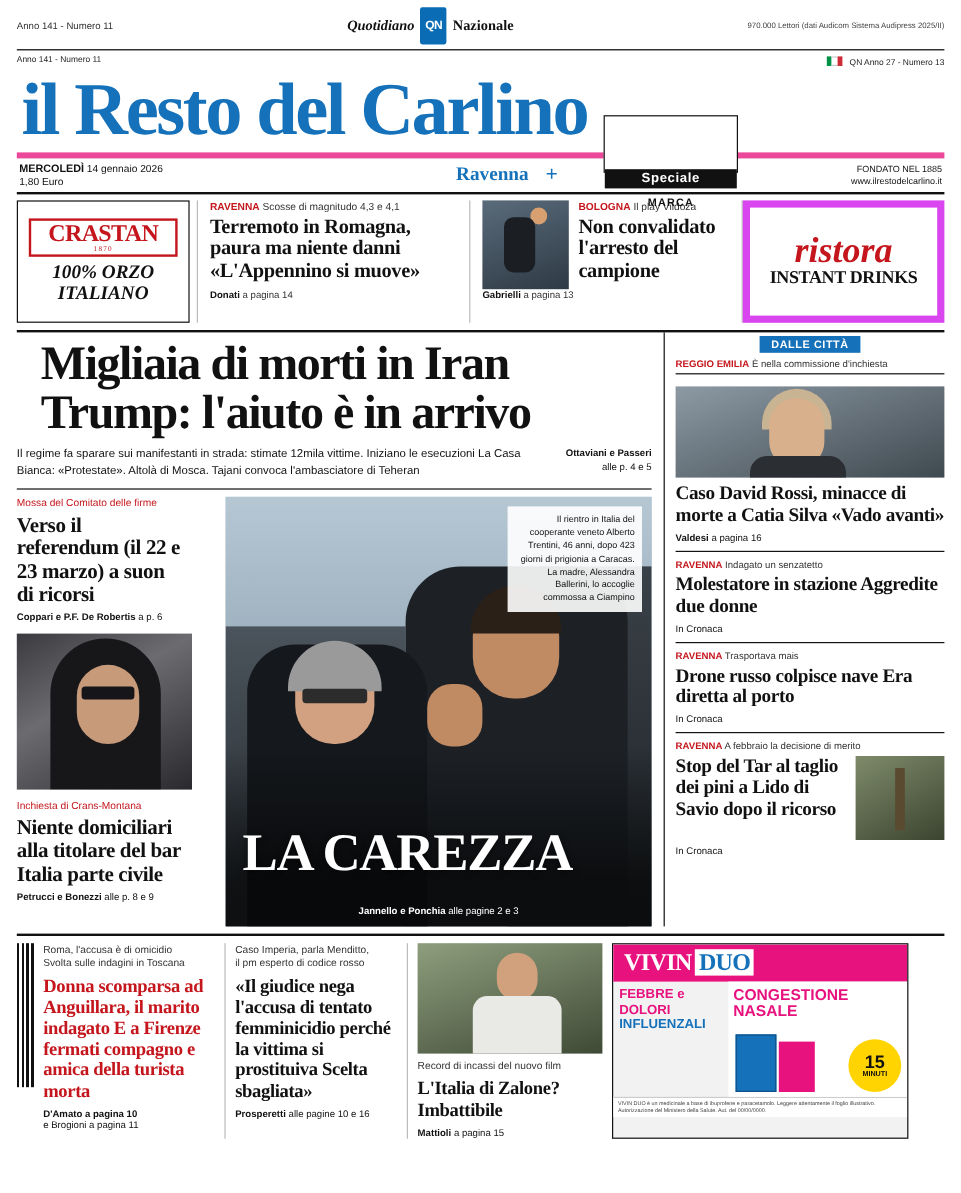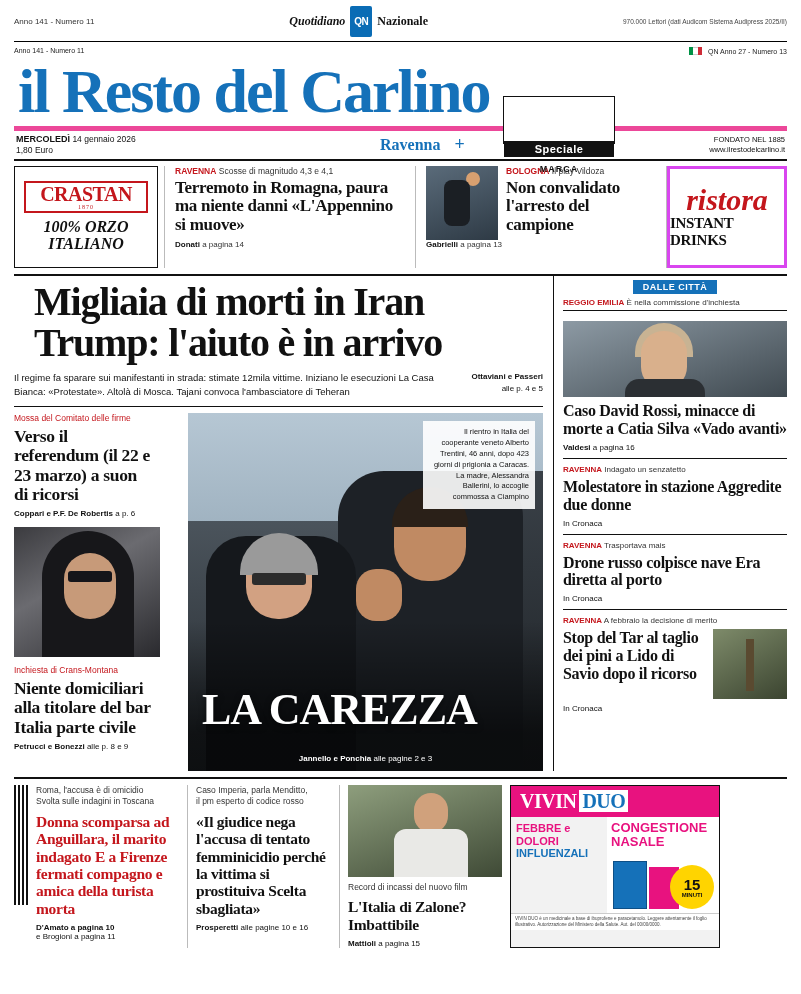--- a/index.html
+++ b/index.html
@@ -91,21 +91,21 @@
     font-family: "Liberation Serif", serif; font-size: 17px; line-height: 1.08;
     font-weight: bold; color: #111; letter-spacing: -0.3px;
   }
   .byline { font-size: 8px; color: #333; margin-top: 6px; }
   .byline b { color: #111; }
   .photo-mini { width: 72px; height: 74px; background: linear-gradient(160deg,#5a6b7a,#2e3a45); float:left; margin-right:8px; position:relative; overflow:hidden;}
   .photo-mini:after{content:"";position:absolute;left:18px;top:14px;width:26px;height:46px;background:#1b1f24;border-radius:8px;}
   .photo-mini:before{content:"";position:absolute;left:40px;top:6px;width:14px;height:14px;border-radius:50%;background:#d8a070;}
 
   .ristora {
-    width: 120px; border: 3px solid #d946ef; display:flex;flex-direction:column;
+    width: 168px; border: 6px solid #d946ef; display:flex;flex-direction:column;
     align-items:center;justify-content:center;
   }
   .ristora .r1 { color:#c4161c; font-family:"Liberation Serif",serif; font-weight:bold; font-style:italic; font-size:30px; line-height:1;}
   .ristora .r2 { font-family:"Liberation Serif",serif; font-weight:bold; font-size:15px; color:#111; letter-spacing:-0.3px;}
 
   
   .maingrid { display: flex; margin-top: 6px; border-top: 2px solid #111; }
   .mainleft { width: 540px; padding-right: 10px; border-right: 1px solid #111; }
   .mainright { width: 233px; padding-left: 9px; }
 
@@ -215,21 +215,21 @@
   }
   .bcol .bby { font-size: 8px; margin-top: 6px; }
   .zalone-photo {
     width: 100%; height: 92px; margin-bottom: 5px;
     background: linear-gradient(160deg,#8e9e7d,#3f4a36); position:relative; overflow:hidden;
   }
   .zalone-photo .zh{position:absolute;left:66px;top:8px;width:34px;height:40px;background:#d0a17c;border-radius:17px;}
   .zalone-photo .zb{position:absolute;left:46px;top:44px;width:74px;height:50px;background:#e9e9e6;border-radius:12px 12px 0 0;}
 
   .vividuo {
-    width: 210px; border: 1px solid #111; position: relative; overflow: hidden;
+    width: 247px; border: 1px solid #111; position: relative; overflow: hidden;
     background: #f2f2f2;
   }
   .vd-top { background: #e8127f; color:#fff; padding: 4px 6px; font-family:"Liberation Serif",serif; font-weight:bold; font-size: 20px; letter-spacing:-0.5px;}
   .vd-top span { color: #1571b9; background:#fff; padding:0 3px;}
   .vd-body { display:flex; height: 96px; }
   .vd-left { width: 96px; padding: 5px; }
   .vd-left .l1 { color:#e8127f; font-weight:bold; font-size: 11px; line-height:1.15;}
   .vd-left .l2 { color:#1571b9; font-weight:bold; font-size: 11px; line-height:1.15;}
   .vd-right { flex:1; background:#fff; position:relative;}
   .vd-right .r1 { color:#e8127f; font-weight:bold; font-size: 13px; line-height:1.1; padding:4px 4px 0;}

